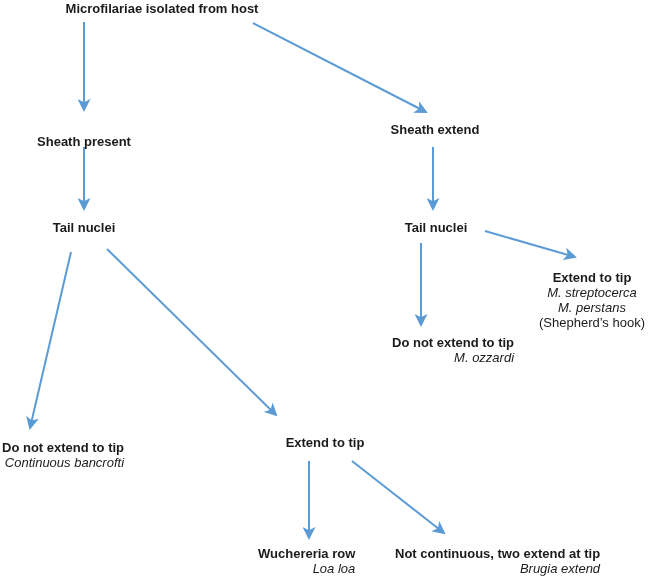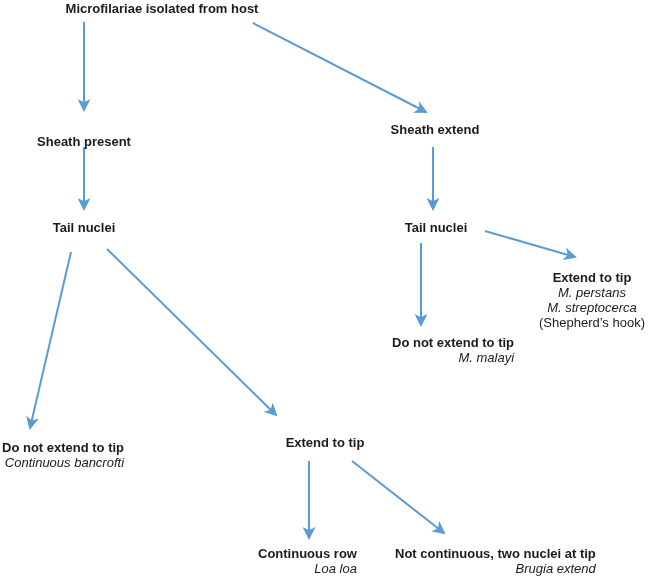--- a/index.html
+++ b/index.html
@@ -69,42 +69,42 @@
   <div class="node centered" style="left:84px; top:220px;">
     <span class="label">Tail nuclei</span>
   </div>
 
   <div class="node centered" style="left:436px; top:220px;">
     <span class="label">Tail nuclei</span>
   </div>
 
   <div class="node centered" style="left:592px; top:270px;">
     <span class="label">Extend to tip</span>
+    <span class="species">M. streptocerca</span>
     <span class="species">M. perstans</span>
-    <span class="species">M. streptocerca</span>
     <span class="note">(Shepherd’s hook)</span>
   </div>
 
   <div class="node" style="left:392px; top:335px;">
     <span class="label">Do not extend to tip</span>
-    <span class="species">M. malayi</span>
+    <span class="species">M. ozzardi</span>
   </div>
 
   <div class="node" style="left:2px; top:440px;">
     <span class="label">Do not extend to tip</span>
     <span class="species">Continuous bancrofti</span>
   </div>
 
   <div class="node centered" style="left:325px; top:435px;">
     <span class="label">Extend to tip</span>
   </div>
 
   <div class="node" style="left:258px; top:546px;">
-    <span class="label">Continuous row</span>
+    <span class="label">Wuchereria row</span>
     <span class="species">Loa loa</span>
   </div>
 
   <div class="node" style="left:395px; top:546px;">
-    <span class="label">Not continuous, two nuclei at tip</span>
+    <span class="label">Not continuous, two extend at tip</span>
     <span class="species">Brugia extend</span>
   </div>
 
 </div>
 
 </body></html>

